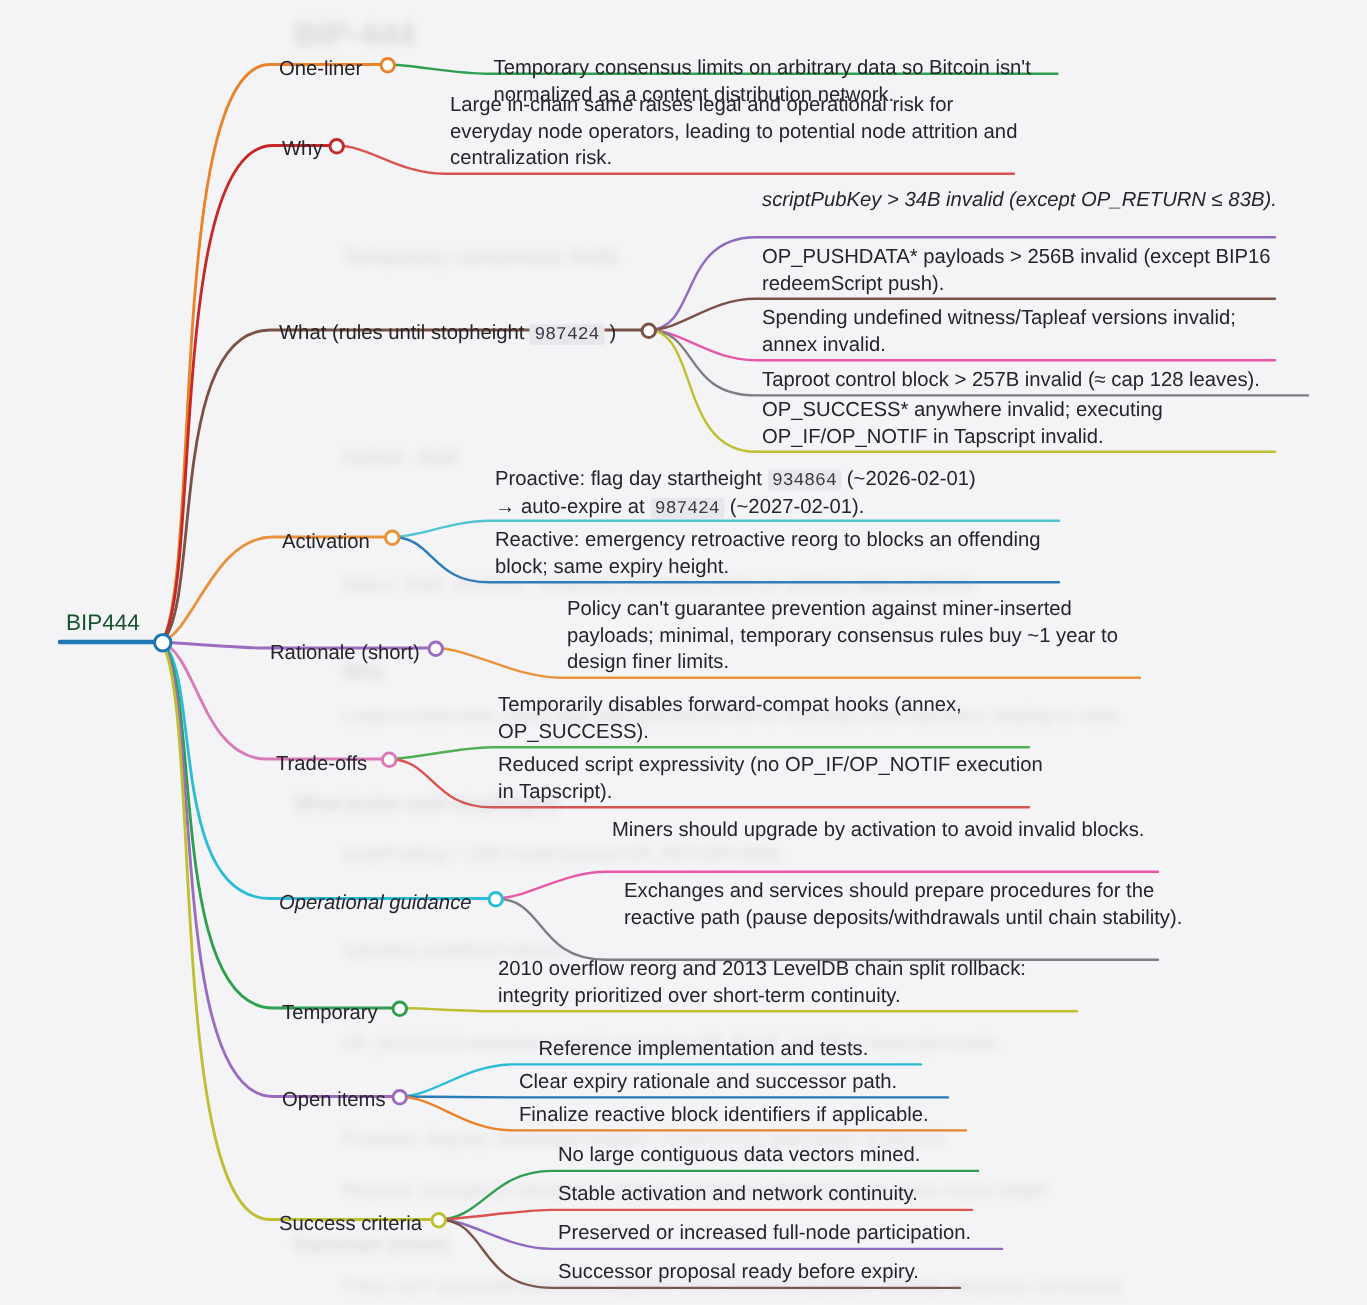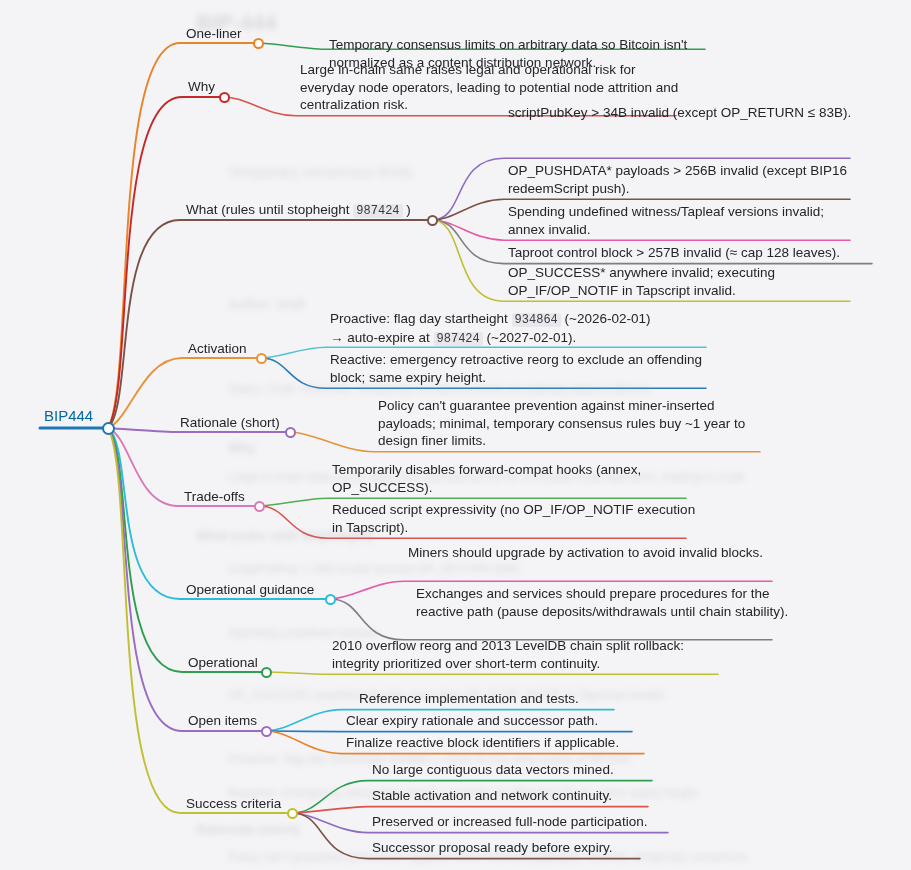--- a/index.html
+++ b/index.html
@@ -31,25 +31,26 @@
     font-family: "Liberation Sans", sans-serif;
     white-space: nowrap;
     user-select: none;
   }
   .node-label {
     position: absolute;
     font-size: 13.5px;
     color: #24242a;
     white-space: nowrap;
     line-height: 1.18;
+    margin-top: 12px;
   }
   .root-label {
     position: absolute;
     font-size: 15px;
-    color: #0369a1;
+    color: #14532d;
     white-space: nowrap;
   }
   .leaf {
     position: absolute;
     font-size: 13.5px;
     color: #24242a;
     line-height: 1.30;
   }
   .leaf span.code {
     font-family: "Liberation Mono", monospace;
@@ -139,42 +140,42 @@
       <div class="dot root" style="left: 101.5px; top: 421.5px; border-color: rgb(31, 119, 180);"></div>
       <div class="root-label" style="left: 44px; top: 407px;">BIP444</div>
       <div class="dot" style="left: 252.5px; top: 37.5px; border-color: rgb(232, 131, 42);"></div>
       <div class="node-label" style="left: 186px; top: 26px;">One-liner</div>
       <div class="leaf" style="left: 329px; top: 12px; width: 388px; margin-top: 24px;">Temporary consensus limits on arbitrary data so Bitcoin isn't normalized as a content distribution network.</div>
       <div class="dot" style="left: 218.5px; top: 91.5px; border-color: rgb(198, 40, 40);"></div>
       <div class="node-label" style="left: 188px; top: 79px;">Why</div>
       <div class="leaf" style="left: 300px; top: 61px; width: 388px;">Large in-chain same raises legal and operational risk for everyday node operators, leading to potential node attrition and centralization risk.</div>
       <div class="dot" style="left: 426.5px; top: 214.5px; border-color: rgb(122, 82, 71);"></div>
       <div class="node-label" style="left: 186px; top: 202px; text-align: center;">What (rules until stopheight <span class="nl-code">987424</span> )</div>
-      <div class="leaf" style="left: 508px; top: 104px; width: 354px;">scriptPubKey &gt; 34B invalid (except OP_RETURN ≤ 83B).</div>
+      <div class="leaf" style="left: 508px; top: 124px; width: 354px; font-style: italic;">scriptPubKey &gt; 34B invalid (except OP_RETURN ≤ 83B).</div>
       <div class="leaf" style="left: 508px; top: 162px; width: 354px;">OP_PUSHDATA* payloads &gt; 256B invalid (except BIP16 redeemScript push).</div>
       <div class="leaf" style="left: 508px; top: 203px; width: 354px;">Spending undefined witness/Tapleaf versions invalid; annex invalid.</div>
       <div class="leaf" style="left: 508px; top: 244px; width: 376px;">Taproot control block &gt; 257B invalid (≈ cap 128 leaves).</div>
       <div class="leaf" style="left: 508px; top: 264px; width: 354px;">OP_SUCCESS* anywhere invalid; executing OP_IF/OP_NOTIF in Tapscript invalid.</div>
       <div class="dot" style="left: 255.5px; top: 352.5px; border-color: rgb(232, 146, 58);"></div>
       <div class="node-label" style="left: 188px; top: 341px;">Activation</div>
       <div class="leaf" style="left: 330px; top: 310px; width: 388px;">Proactive: flag day startheight <span class="code">934864</span> (~2026-02-01)<br>→ auto-expire at <span class="code">987424</span> (~2027-02-01).</div>
-      <div class="leaf" style="left: 330px; top: 351px; width: 388px;">Reactive: emergency retroactive reorg to exclude an offending block; same expiry height.</div>
+      <div class="leaf" style="left: 330px; top: 351px; width: 388px;">Reactive: emergency retroactive reorg to blocks an offending block; same expiry height.</div>
       <div class="dot" style="left: 284.5px; top: 426.5px; border-color: rgb(155, 107, 191);"></div>
       <div class="node-label" style="left: 180px; top: 415px;">Rationale (short)</div>
       <div class="leaf" style="left: 378px; top: 397px; width: 394px;">Policy can't guarantee prevention against miner-inserted payloads; minimal, temporary consensus rules buy ~1 year to design finer limits.</div>
       <div class="dot" style="left: 253.5px; top: 500.5px; border-color: rgb(217, 122, 184);"></div>
       <div class="node-label" style="left: 184px; top: 489px;">Trade-offs</div>
       <div class="leaf" style="left: 332px; top: 461px; width: 366px;">Temporarily disables forward-compat hooks (annex, OP_SUCCESS).</div>
       <div class="leaf" style="left: 332px; top: 501px; width: 366px;">Reduced script expressivity (no OP_IF/OP_NOTIF execution in Tapscript).</div>
       <div class="dot" style="left: 324.5px; top: 593.5px; border-color: rgb(43, 188, 216);"></div>
-      <div class="node-label" style="left: 186px; top: 582px;">Operational guidance</div>
+      <div class="node-label" style="left: 186px; top: 582px; font-style: italic;">Operational guidance</div>
       <div class="leaf" style="left: 408px; top: 544px; width: 376px;">Miners should upgrade by activation to avoid invalid blocks.</div>
       <div class="leaf" style="left: 416px; top: 585px; width: 376px;">Exchanges and services should prepare procedures for the reactive path (pause deposits/withdrawals until chain stability).</div>
       <div class="dot" style="left: 260.5px; top: 666.5px; border-color: rgb(46, 158, 79);"></div>
-      <div class="node-label" style="left: 188px; top: 655px;">Operational</div>
+      <div class="node-label" style="left: 188px; top: 655px;">Temporary</div>
       <div class="leaf" style="left: 332px; top: 637px; width: 398px;">2010 overflow reorg and 2013 LevelDB chain split rollback: integrity prioritized over short-term continuity.</div>
       <div class="dot" style="left: 260.5px; top: 725.5px; border-color: rgb(155, 107, 191);"></div>
       <div class="node-label" style="left: 188px; top: 713px;">Open items</div>
       <div class="leaf" style="left: 359px; top: 690px; width: 280px;">Reference implementation and tests.</div>
       <div class="leaf" style="left: 346px; top: 712px; width: 298px;">Clear expiry rationale and successor path.</div>
       <div class="leaf" style="left: 346px; top: 734px; width: 310px;">Finalize reactive block identifiers if applicable.</div>
       <div class="dot" style="left: 286.5px; top: 807.5px; border-color: rgb(191, 191, 50);"></div>
       <div class="node-label" style="left: 186px; top: 796px; text-align: right;">Success criteria</div>
       <div class="leaf" style="left: 372px; top: 761px; width: 292px;">No large contiguous data vectors mined.</div>
       <div class="leaf" style="left: 372px; top: 787px; width: 288px;">Stable activation and network continuity.</div>

